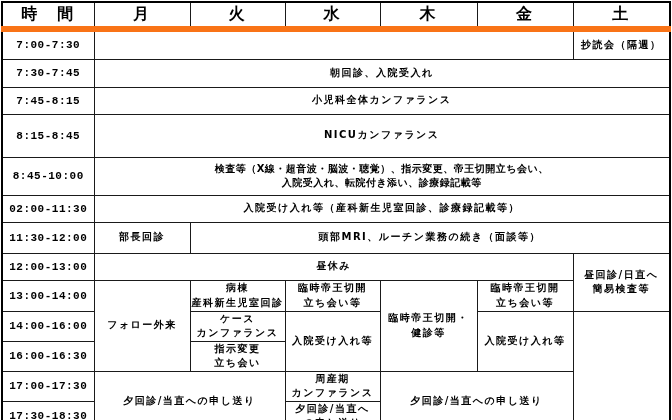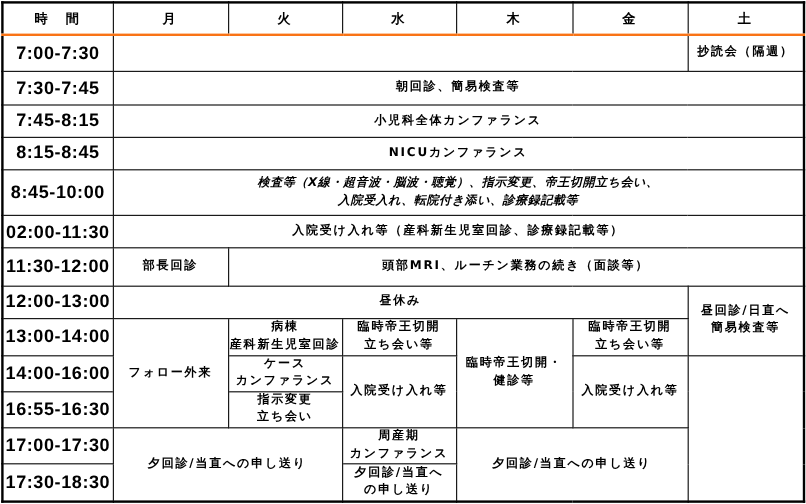--- a/index.html
+++ b/index.html
@@ -29,38 +29,38 @@
   table.schedule td {
     border: 1px solid #1a1a1a;
     padding: 0 1px;
     text-align: center;
     vertical-align: middle;
     color: #000000;
     font-weight: bold;
     overflow: hidden;
   }
   table.schedule thead th {
-    border-bottom: 2px solid #f97316;
-    font-size: 11px;
+    border-bottom: 6px solid #f97316;
+    font-size: 16px;
     letter-spacing: 2px;
     margin-left: 48px;
   }
   td.t {
-    font-family: Liberation Sans, sans-serif;
-    font-size: 15px;
+    font-family: Liberation Mono, monospace;
+    font-size: 11px;
     letter-spacing: 0.5px;
     white-space: nowrap;
   }
   td.c {
     font-size: 10px;
     letter-spacing: 1.5px;
     white-space: pre-line;
     line-height: 1.45;
   }
-  td.c.tight { letter-spacing: 0.5px; font-style: italic; }
+  td.c.tight { letter-spacing: 0.5px; }
 </style>
 </head>
 <body>
 
 <div class="sheet">
 <table class="schedule">
   <colgroup>
     <col style="width:92px">
     <col style="width:96px">
     <col style="width:95px">
@@ -81,27 +81,27 @@
     </tr>
   </thead>
   <tbody>
     <tr style="height:30px">
       <td class="t">7:00-7:30</td>
       <td class="c" colspan="5"></td>
       <td class="c">抄読会（隔週）</td>
     </tr>
     <tr style="height:28px">
       <td class="t">7:30-7:45</td>
-      <td class="c" colspan="6">朝回診、簡易検査等</td>
+      <td class="c" colspan="6">朝回診、入院受入れ</td>
     </tr>
     <tr style="height:27px">
       <td class="t">7:45-8:15</td>
       <td class="c" colspan="6">小児科全体カンファランス</td>
     </tr>
-    <tr style="height:27px">
+    <tr style="height:43px">
       <td class="t">8:15-8:45</td>
       <td class="c" colspan="6">NICUカンファランス</td>
     </tr>
     <tr style="height:38px">
       <td class="t">8:45-10:00</td>
       <td class="c tight" colspan="6">検査等（X線・超音波・脳波・聴覚）、指示変更、帝王切開立ち会い、
 入院受入れ、転院付き添い、診療録記載等</td>
     </tr>
     <tr style="height:27px">
       <td class="t">02:00-11:30</td>
@@ -132,21 +132,21 @@
     </tr>
     <tr style="height:27px">
       <td class="t">14:00-16:00</td>
       <td class="c">ケース
 カンファランス</td>
       <td class="c" rowspan="2">入院受け入れ等</td>
       <td class="c" rowspan="2">入院受け入れ等</td>
       <td class="c" rowspan="4"></td>
     </tr>
     <tr style="height:29px">
-      <td class="t">16:55-16:30</td>
+      <td class="t">16:00-16:30</td>
       <td class="c">指示変更
 立ち会い</td>
     </tr>
     <tr style="height:27px">
       <td class="t">17:00-17:30</td>
       <td class="c" colspan="2" rowspan="2">夕回診/当直への申し送り</td>
       <td class="c">周産期
 カンファランス</td>
       <td class="c" colspan="2" rowspan="2">夕回診/当直への申し送り</td>
     </tr>

